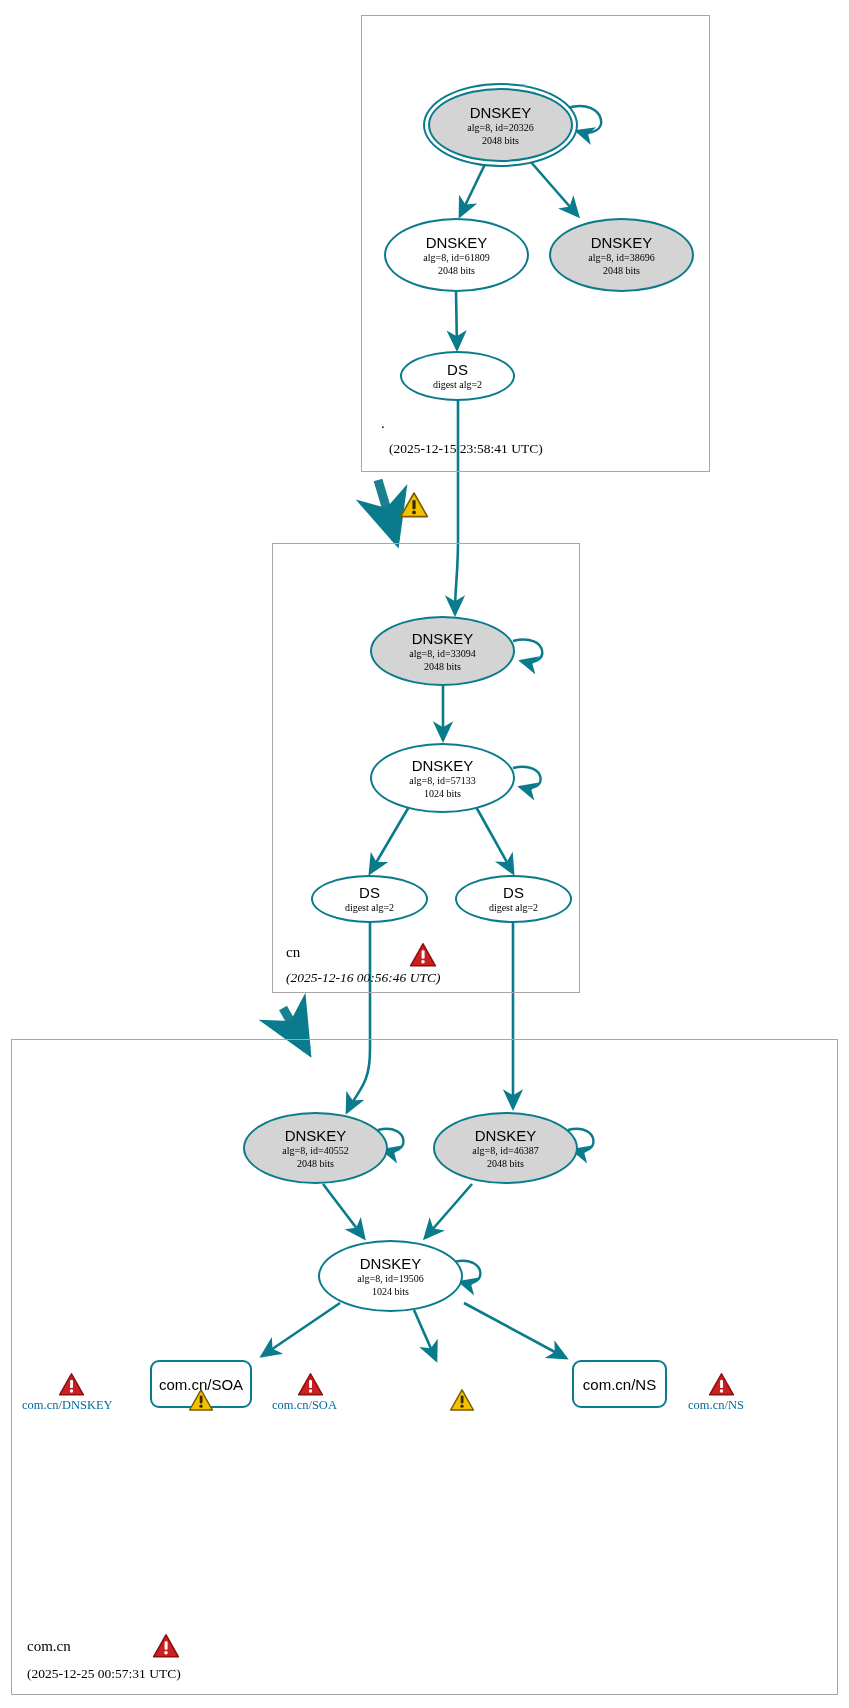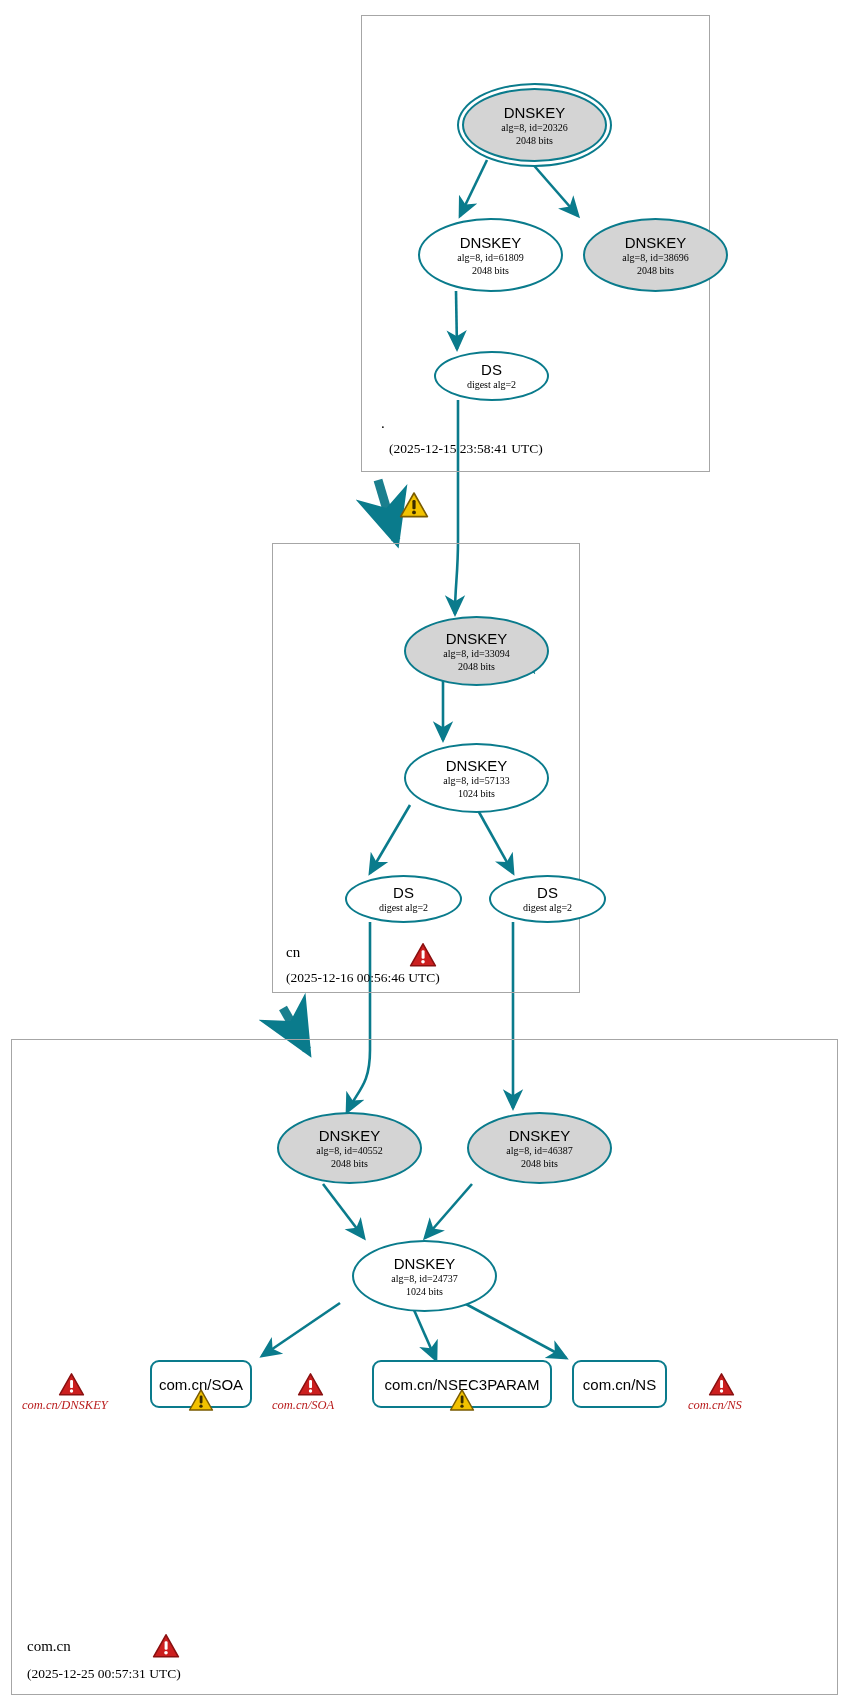--- a/index.html
+++ b/index.html
@@ -2,32 +2,32 @@
 <html><head>
 <meta charset="utf-8">
 <style>
   html,body{margin:0;padding:0;background:#fff;}
   body{width:849px;height:1708px;position:relative;
        font-family:"Liberation Serif",serif;color:#000;}
   #stage{position:absolute;inset:0;width:849px;height:1708px;}
   svg.layer{position:absolute;left:0;top:0;width:849px;height:1708px;overflow:visible;}
   .zonebox{position:absolute;border:1px solid #a6a6a6;background:transparent;box-sizing:border-box;}
   .node{position:absolute;display:flex;flex-direction:column;align-items:center;
-        justify-content:center;text-align:center;box-sizing:border-box;margin-left:34px;}
+        justify-content:center;text-align:center;box-sizing:border-box;}
   .ellipse{border:2px solid #0a7b8c;border-radius:50%;background:#fff;}
   .ellipse.gray{background:#d4d4d4;}
   .ellipse.dbl{box-shadow:0 0 0 3px #fff, 0 0 0 5px #0a7b8c;}
   .n-title{font-family:"Liberation Sans",sans-serif;font-size:15px;line-height:17px;}
   .n-sub{font-size:10px;line-height:13px;}
   .rrbox{position:absolute;border:2px solid #0a7b8c;border-radius:9px;background:#fff;
          display:flex;align-items:center;justify-content:center;box-sizing:border-box;
          font-family:"Liberation Sans",sans-serif;font-size:15px;}
   .zlabel{position:absolute;font-size:15px;}
   .ztime{position:absolute;font-size:13.5px;}
-  .ghost{position:absolute;font-style:italic;font-size:12.5px;color:#b91c1c;}
+  .ghost{position:absolute;font-size:12.5px;color:#0369a1;}
   .ico{position:absolute;}
 </style>
 </head>
 <body>
 
 <div id="stage">
 
   <svg class="layer" viewBox="0 0 849 1708">
     <defs>
       <marker id="ah" markerWidth="9" markerHeight="9" refX="7.2" refY="4.5" orient="auto" markerUnits="strokeWidth">
@@ -138,21 +138,21 @@
     <div class="n-title">DS</div>
     <div class="n-sub">digest alg=2</div>
   </div>
 
   <div class="node ellipse" style="left:455px;top:875px;width:117px;height:48px;">
     <div class="n-title">DS</div>
     <div class="n-sub">digest alg=2</div>
   </div>
 
   <div class="zlabel" style="left:286px;top:944px;">cn</div>
-  <div class="ztime" style="left:286px;top:970px;">(2025-12-16 00:56:46 UTC)</div>
+  <div class="ztime" style="left:286px;top:970px;font-style:italic;">(2025-12-16 00:56:46 UTC)</div>
 
   <svg class="ico" style="left:409px;top:942px;" width="28" height="26" viewBox="0 0 28 26">
     <path d="M14 1.8 L26.4 23.8 L1.6 23.8 Z" fill="#cc1f1f" stroke="#8a1010" stroke-width="1.6" stroke-linejoin="round"></path>
     <rect x="12.6" y="8.2" width="3" height="8.6" rx="1.2" fill="#ffffff"></rect>
     <circle cx="14" cy="19.8" r="1.8" fill="#ffffff"></circle>
   </svg>
 
   <div class="node ellipse gray" style="left:243px;top:1112px;width:145px;height:72px;">
     <div class="n-title">DNSKEY</div>
     <div class="n-sub">alg=8, id=40552</div>
@@ -160,36 +160,33 @@
   </div>
 
   <div class="node ellipse gray" style="left:433px;top:1112px;width:145px;height:72px;">
     <div class="n-title">DNSKEY</div>
     <div class="n-sub">alg=8, id=46387</div>
     <div class="n-sub">2048 bits</div>
   </div>
 
   <div class="node ellipse" style="left:318px;top:1240px;width:145px;height:72px;">
     <div class="n-title">DNSKEY</div>
-    <div class="n-sub">alg=8, id=24737</div>
+    <div class="n-sub">alg=8, id=19506</div>
     <div class="n-sub">1024 bits</div>
   </div>
 
   <div class="rrbox" style="left:150px;top:1360px;width:102px;height:48px;">
     <span>com.cn/SOA</span>
   </div>
   <svg class="ico" style="left:188px;top:1388px;" width="26" height="24" viewBox="0 0 26 24">
     <path d="M13 1.8 L24.4 22 L1.6 22 Z" fill="#f2c200" stroke="#7a5b00" stroke-width="1.5" stroke-linejoin="round"></path>
     <rect x="11.7" y="7.6" width="2.8" height="7.8" rx="1.1" fill="#3a2c00"></rect>
     <circle cx="13" cy="18.2" r="1.65" fill="#3a2c00"></circle>
   </svg>
 
-  <div class="rrbox" style="left:372px;top:1360px;width:180px;height:48px;">
-    <span>com.cn/NSEC3PARAM</span>
-  </div>
   <svg class="ico" style="left:449px;top:1388px;" width="26" height="24" viewBox="0 0 26 24">
     <path d="M13 1.8 L24.4 22 L1.6 22 Z" fill="#f2c200" stroke="#7a5b00" stroke-width="1.5" stroke-linejoin="round"></path>
     <rect x="11.7" y="7.6" width="2.8" height="7.8" rx="1.1" fill="#3a2c00"></rect>
     <circle cx="13" cy="18.2" r="1.65" fill="#3a2c00"></circle>
   </svg>
 
   <div class="rrbox" style="left:572px;top:1360px;width:95px;height:48px;">
     <span>com.cn/NS</span>
   </div>
 

